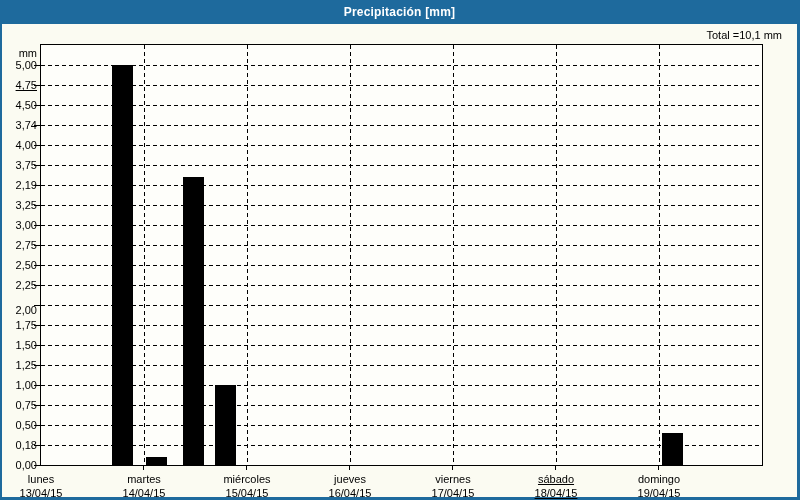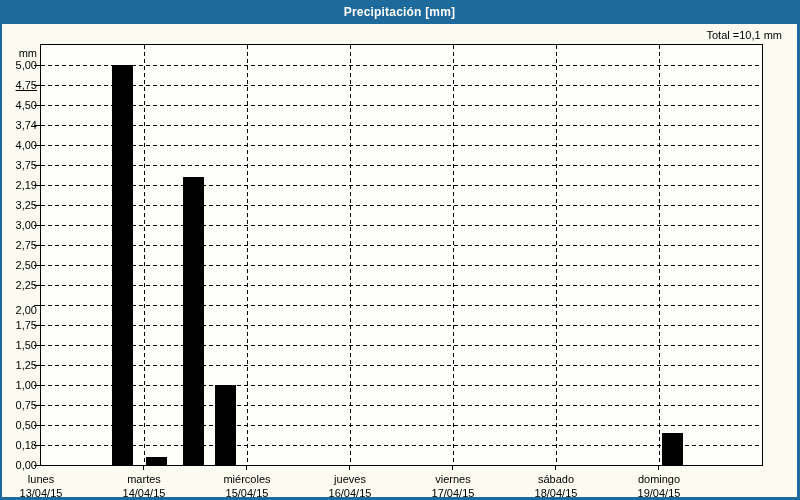--- a/index.html
+++ b/index.html
@@ -161,21 +161,21 @@
         <div class="daylab" style="left: 297px;">
           <span class="dname">jueves</span>
           <span class="ddate">16/04/15</span>
         </div>
         <div class="xtick" style="left: 450px;"></div>
         <div class="daylab" style="left: 400px;">
           <span class="dname">viernes</span>
           <span class="ddate">17/04/15</span>
         </div>
         <div class="xtick" style="left: 553px;"></div>
-        <div class="daylab" style="left: 503px;">
+        <div class="daylab" style="left: 503px; text-decoration: underline;">
           <span class="dname">sábado</span>
           <span class="ddate">18/04/15</span>
         </div>
         <div class="xtick" style="left: 656px;"></div>
         <div class="daylab" style="left: 606px;">
           <span class="dname">domingo</span>
           <span class="ddate">19/04/15</span>
         </div>
       </div>
   </div>

